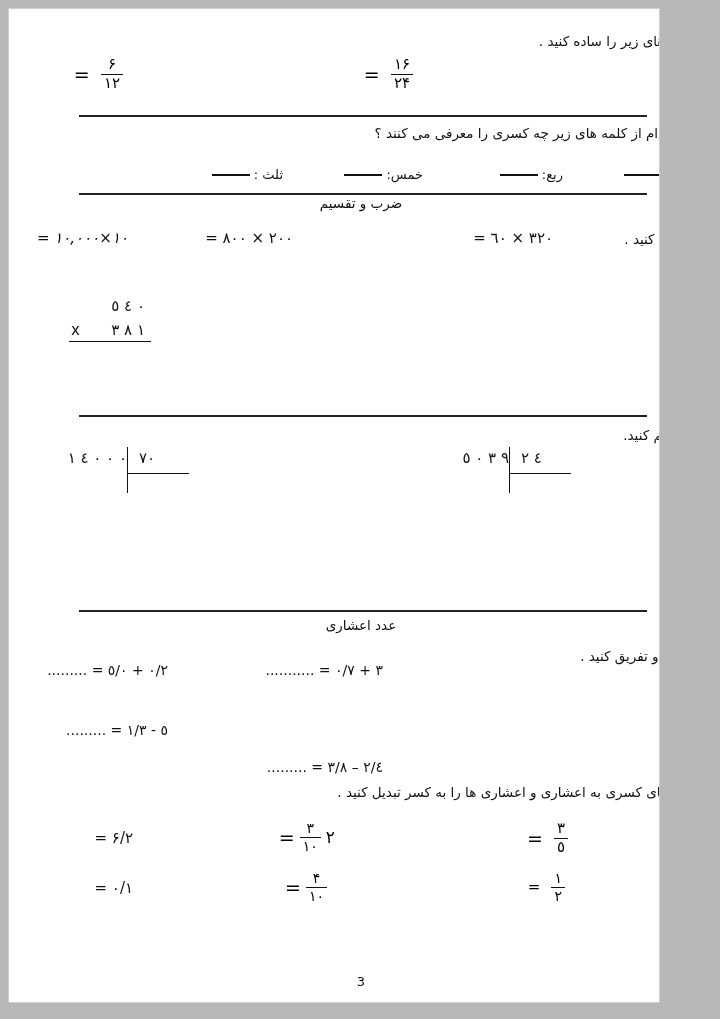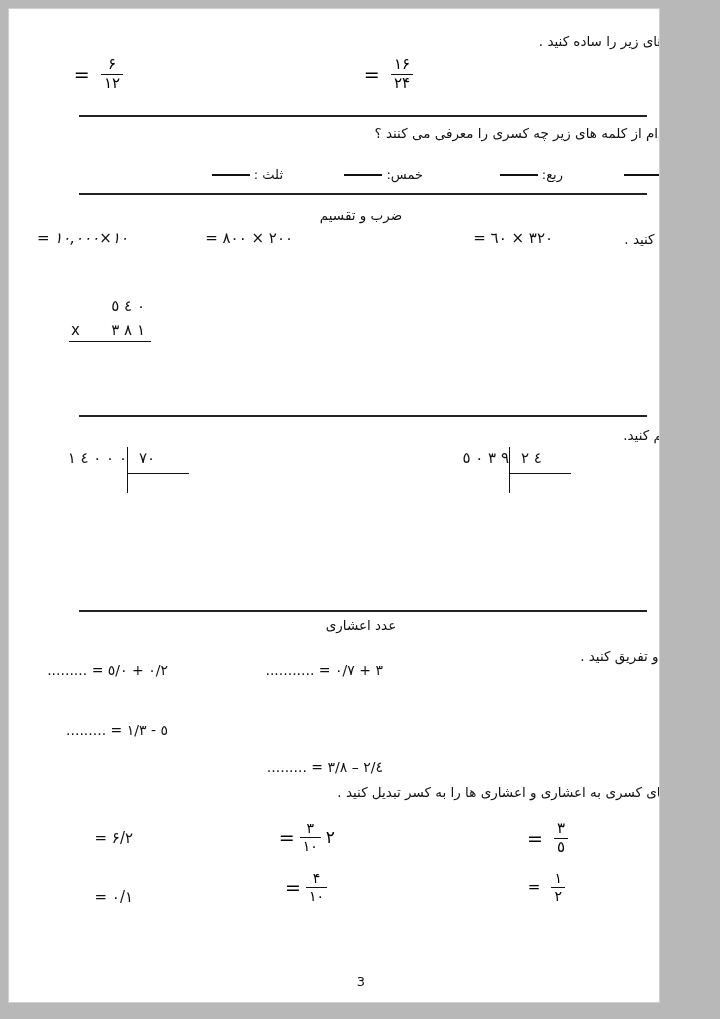--- a/index.html
+++ b/index.html
@@ -228,21 +228,21 @@
     </div>
     <div class="abs word-item" style="right:290px; top:158px;">
       <span>خمس:</span><span class="blank"></span>
     </div>
     <div class="abs word-item" style="right:430px; top:158px;">
       <span>ثلث :</span><span class="blank"></span>
     </div>
 
     <div class="hr-thick" style="left:70px; top:184px; width:568px;"></div>
 
-    <div class="abs section-title" style="left:0; top:198px; width:704px; text-align:center;">ضرب و تقسیم</div>
+    <div class="abs section-title" style="left:0; top:186px; width:704px; text-align:center;">ضرب و تقسیم</div>
 
     <div class="abs q-label" style="right:10px; top:222px;">۱)ضرب کنید .</div>
 
     <div class="abs expr-rtl" style="right:160px; top:220px;margin-left:12px;">۳۲۰ × ٦۰  =</div>
     <div class="abs expr-rtl" style="right:420px; top:220px;">۲۰۰ × ۸۰۰ =</div>
     <div class="abs expr-rtl" style="right:585px; top:220px;font-style:italic;">۱۰×۱۰,۰۰۰ =</div>
 
     <div class="vmult" style="left:60px; top:288px; width:82px;">
       <div class="row1">٤ ٥ ۰</div>
       <div class="row2">
@@ -312,18 +312,18 @@
     <div class="abs" style="right:386px; top:862px;">
       <span class="frac">
         <span class="num">۴</span>
         <span class="bar"></span>
         <span class="den">۱۰</span>
       </span>
       <span class="eq-sign" style="margin-right:0; margin-left:0;">=</span>
     </div>
 
     <div class="abs expr-rtl" style="right:580px; top:820px;">۶/۲  =</div>
-    <div class="abs expr-rtl" style="right:580px; top:870px;margin-top:9px;">۰/۱ =</div>
+    <div class="abs expr-rtl" style="right:580px; top:870px;">۰/۱ =</div>
 
     <div class="page-number" style="top:965px;">3</div>
 
   </div>
 </div>
 
 </body></html>

